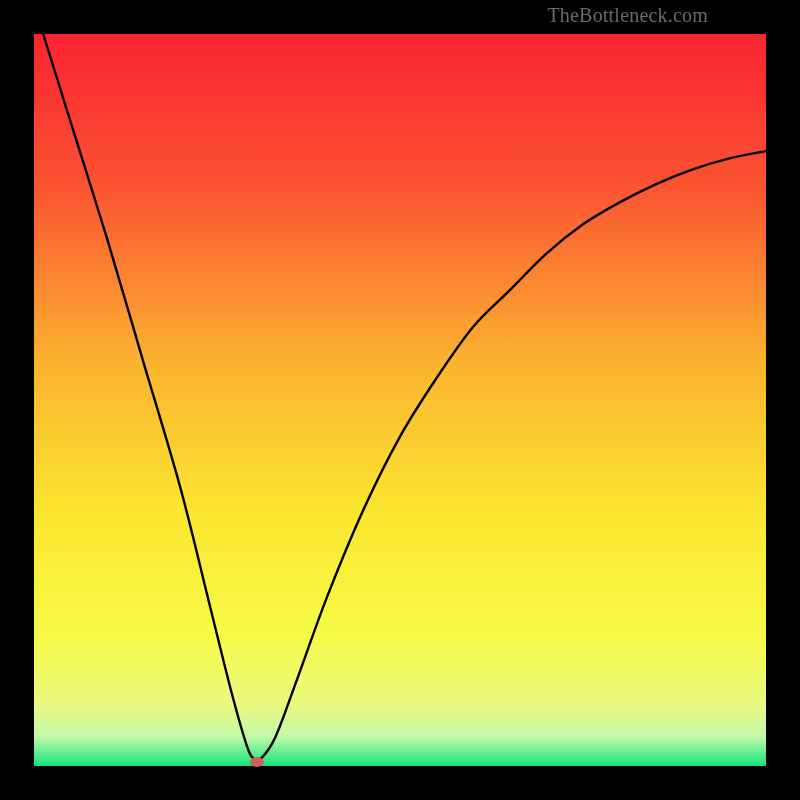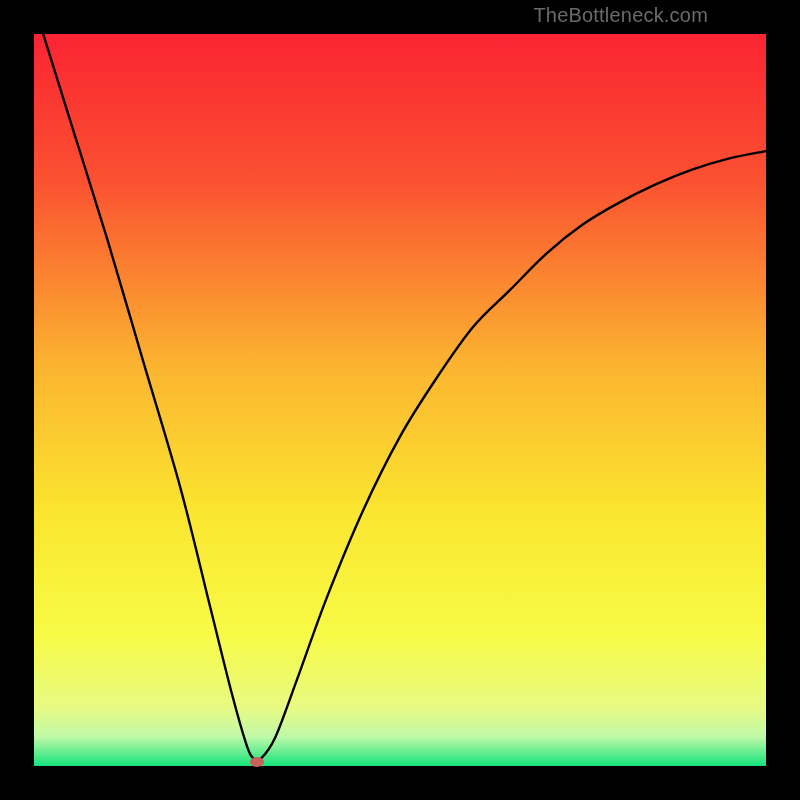--- a/index.html
+++ b/index.html
@@ -9,20 +9,21 @@
     height: 800px;
     overflow: hidden;
     background: #000;
     font-family: Arial, Helvetica, sans-serif;
   }
   .frame {
     position: relative;
     width: 716px;
     height: 800px;
     background: #000;
+    font-family: Liberation Serif, serif;
   }
   .plot {
     position: absolute;
     left: 34px;
     top: 34px;
     width: 732px;
     height: 732px;
     
   }
   .attribution {

